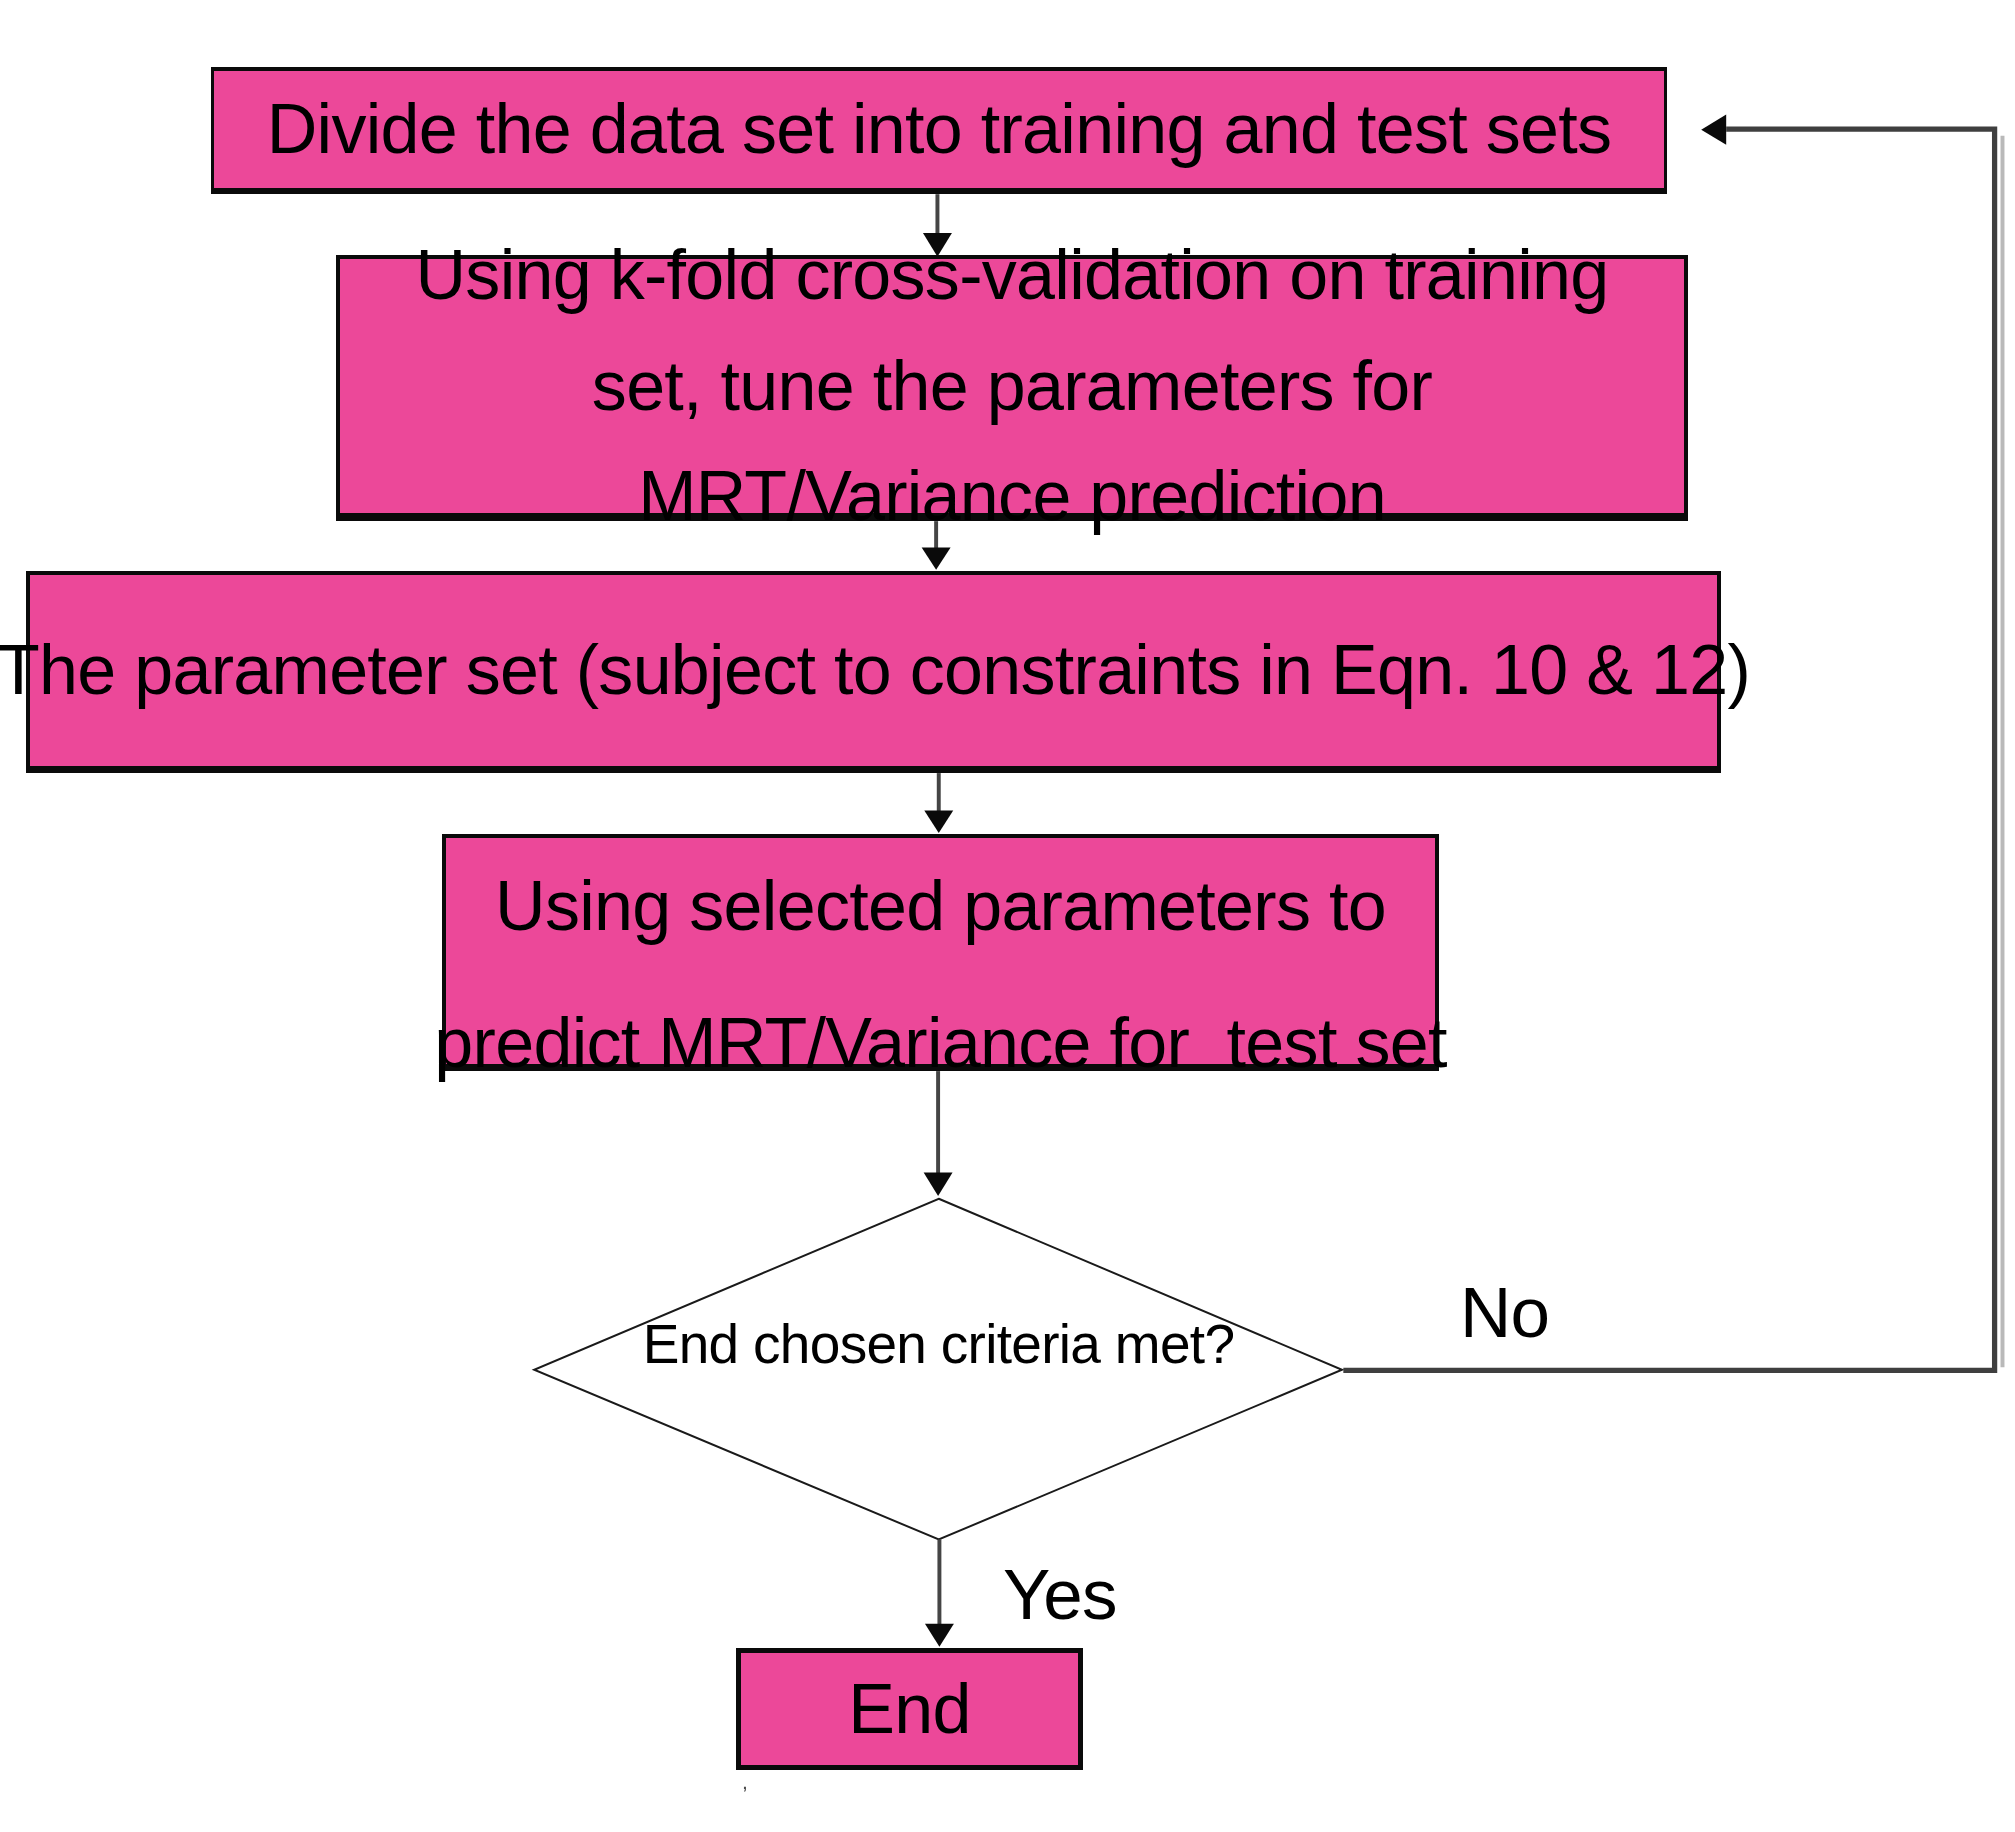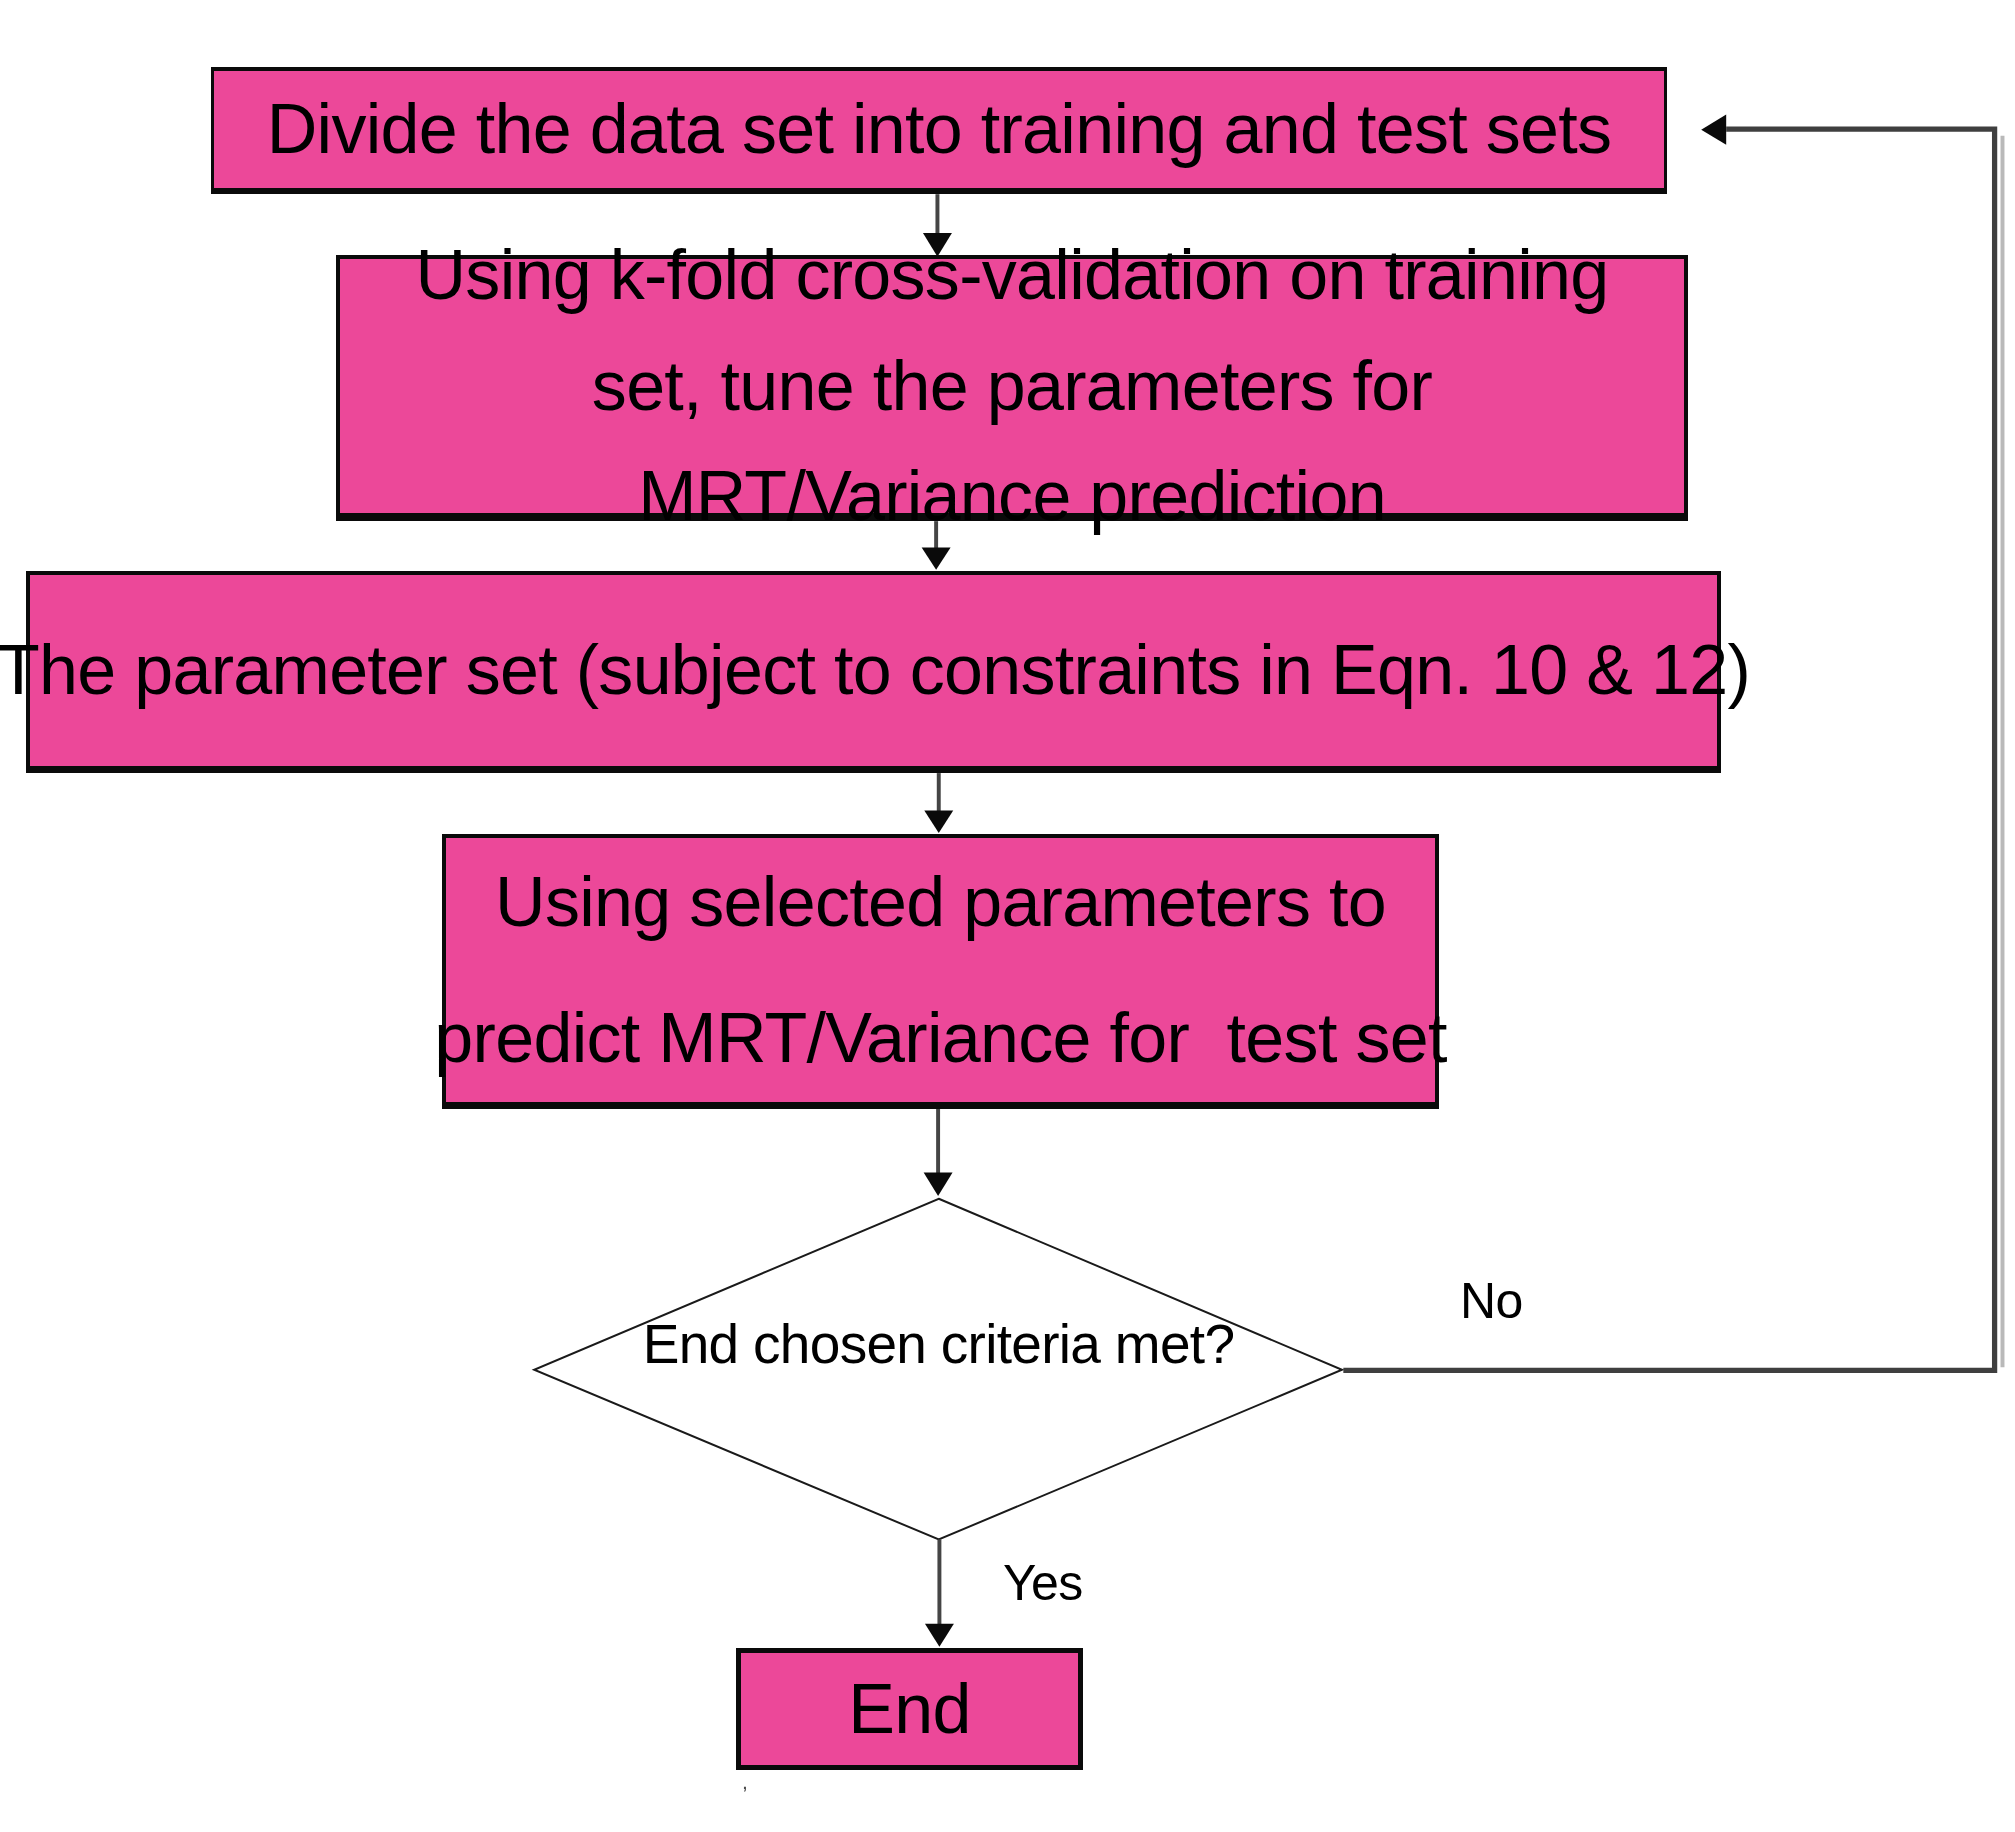--- a/index.html
+++ b/index.html
@@ -34,36 +34,36 @@
     text-align: center;
     font-size: 70px;
     letter-spacing: -0.7px;
     line-height: 1.58;
     box-sizing: border-box;
   }
   .node .line { white-space: pre; }
   .node-step1 { left: 211px;  top: 67px;  width: 1456px; height: 127px; border-width: 4.6px 3.3px 6px 3.3px; }
   .node-step2 { left: 336px;  top: 255px;  width: 1352px; height: 266px; border-width: 4px 4px 8.6px 4px; }
   .node-step3 { left: 26px;   top: 571px;  width: 1695px; height: 202px; border-width: 4px 4px 7.2px 4px; gap: 8px; }
-  .node-step4 { left: 442px;  top: 834px; width: 997px; height: 275px; border-width: 4px 4px 7.2px 4px; line-height: 1.95; }
+  .node-step4 { left: 442px;  top: 834px; width: 997px; height: 237px; border-width: 4px 4px 7.2px 4px; line-height: 1.95; justify-content: space-between; }
   .node-end   { left: 736px; top: 1648px; width: 347px;  height: 122px; border-width: 5.3px; justify-content: center; }
   .diamond-label {
     position: absolute;
     left: 546px; top: 1306px;
     width: 785px; height: 76px;
     display: flex;
     align-items: center;
     justify-content: center;
     text-align: center;
     font-size: 55px;
     letter-spacing: -0.7px;
   }
   .edge-label {
     position: absolute;
-    font-size: 50px;
+    font-size: 71px;
     letter-spacing: -0.7px;
     color: #000000;
     white-space: nowrap;
   }
   .edge-label-yes { left: 1003px; top: 1554px; }
   .edge-label-no  { left: 1460px; top: 1272px; }
   .stray-mark {
     position: absolute;
     left: 742px; top: 1770px;
     font-size: 21px;

